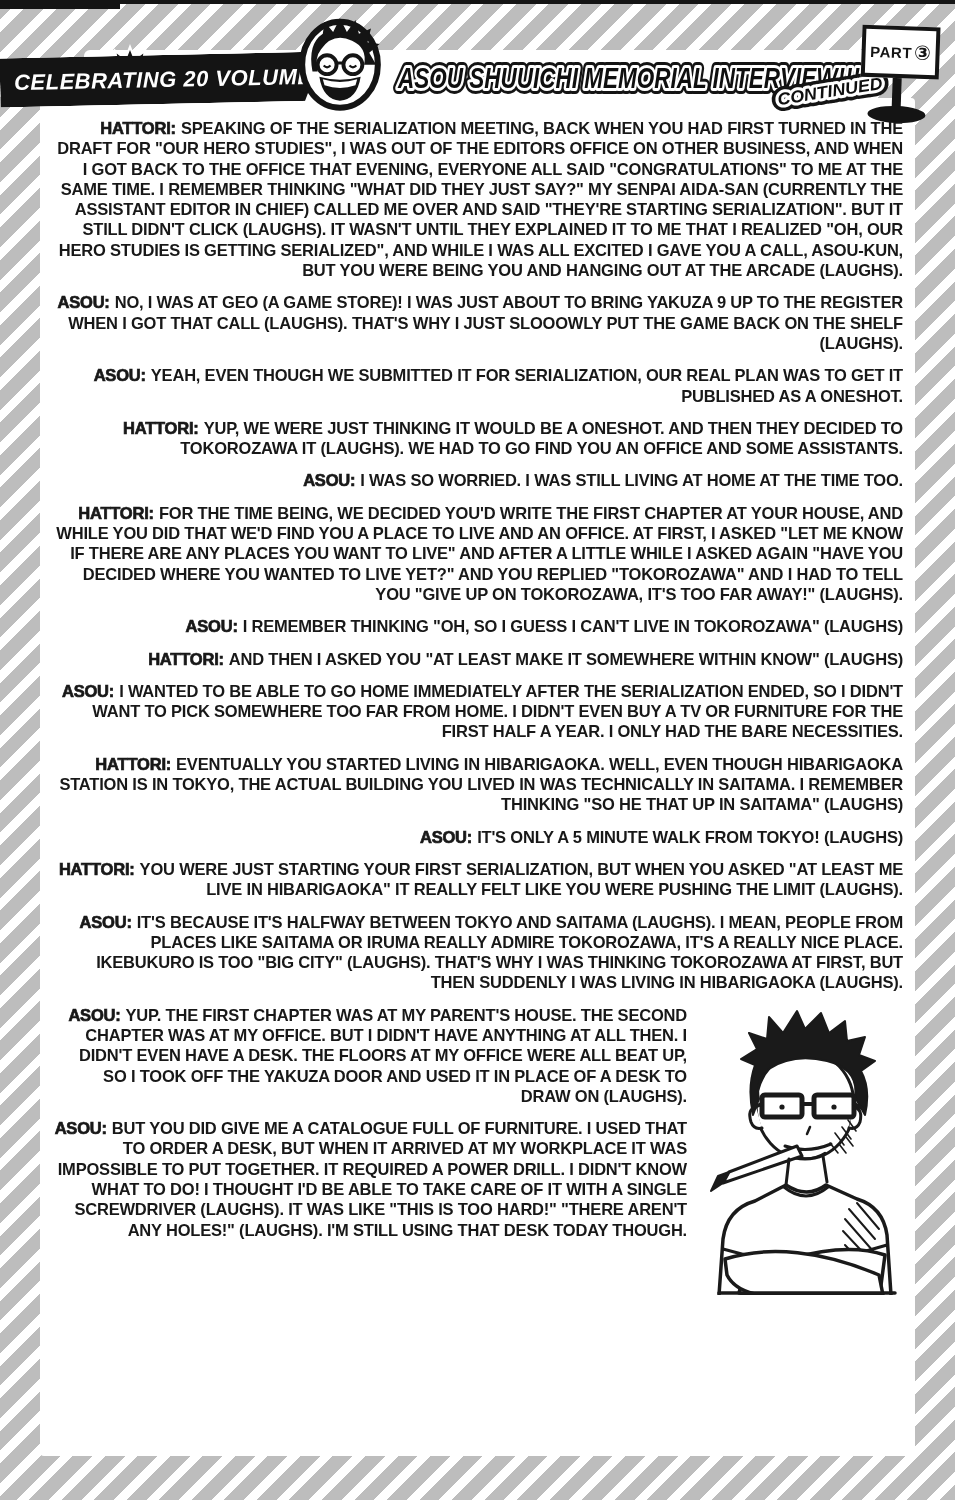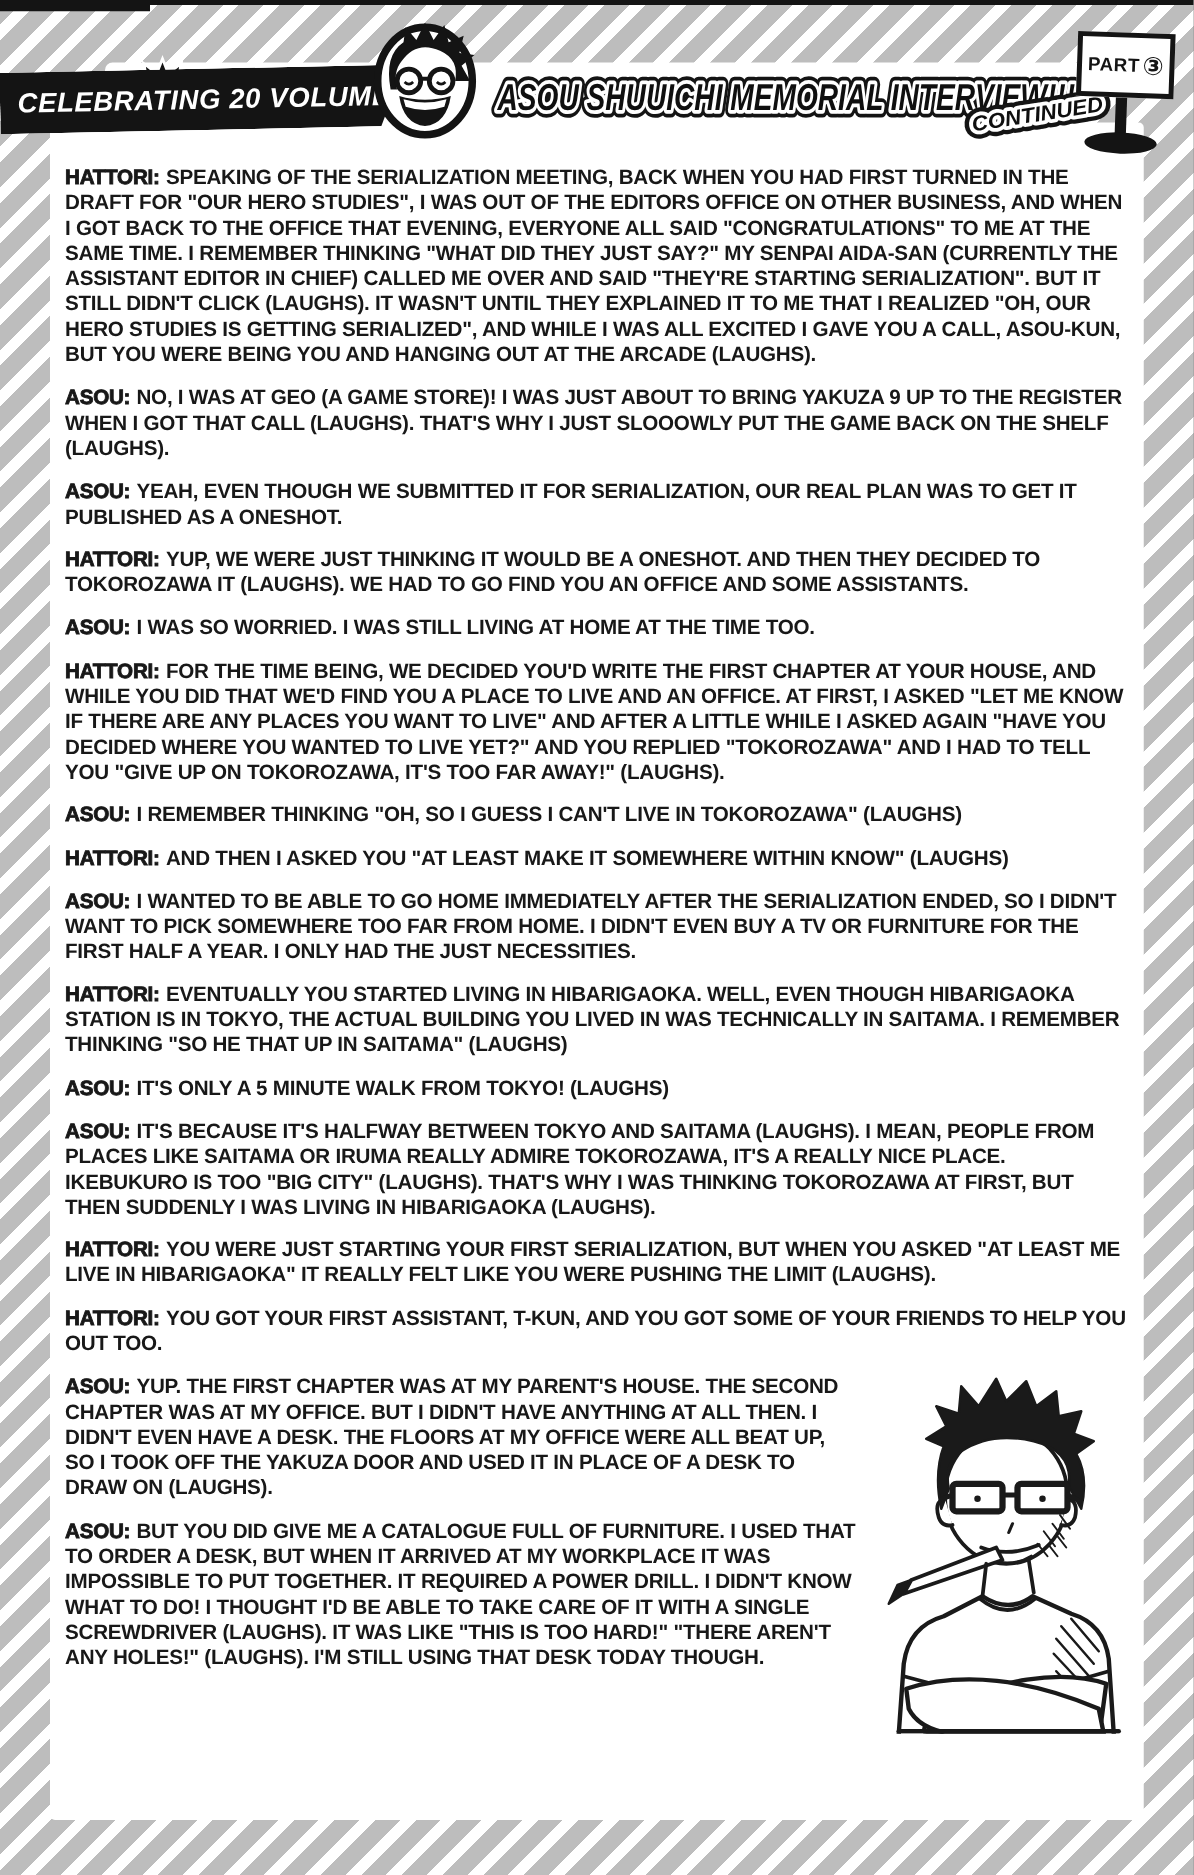--- a/index.html
+++ b/index.html
@@ -39,21 +39,21 @@
   .sign-base { position:absolute; left:24px; top:86px; width:58px; height:17px; background:#141414; border-radius:50%; }
 
   
   .paper { position:absolute; left:40px; top:98px; width:875px; height:1358px; background:#fff; border-radius:4px; }
   .text-col {
     position:absolute; left:52px; top:118px; width:851px; height:1332px; overflow:hidden;
     color:#181818;
   }
   .para {
     font-size:16.5px; line-height:20.3px; font-weight:700; letter-spacing:-0.2px;
-    margin:14px 0 12px 0; text-align:left;
+    margin:0 0 12px 0; text-align:right;
   }
   .spk { -webkit-text-stroke:0.7px #181818; padding-right:5px; }
   .portrait { float:right; width:212px; height:292px; margin:-2px -8px 0 12px; }
   .portrait svg { width:100%; height:100%; }
 </style>
 </head>
 <body>
 
 <div class="page">
 
@@ -109,26 +109,25 @@
   <div class="text-col">
     <div>
         <p class="para"><span class="spk">HATTORI:</span><span>SPEAKING OF THE SERIALIZATION MEETING, BACK WHEN YOU HAD FIRST TURNED IN THE DRAFT FOR "OUR HERO STUDIES", I WAS OUT OF THE EDITORS OFFICE ON OTHER BUSINESS, AND WHEN I GOT BACK TO THE OFFICE THAT EVENING, EVERYONE ALL SAID "CONGRATULATIONS" TO ME AT THE SAME TIME. I REMEMBER THINKING "WHAT DID THEY JUST SAY?" MY SENPAI AIDA-SAN (CURRENTLY THE ASSISTANT EDITOR IN CHIEF) CALLED ME OVER AND SAID "THEY'RE STARTING SERIALIZATION". BUT IT STILL DIDN'T CLICK (LAUGHS). IT WASN'T UNTIL THEY EXPLAINED IT TO ME THAT I REALIZED "OH, OUR HERO STUDIES IS GETTING SERIALIZED", AND WHILE I WAS ALL EXCITED I GAVE YOU A CALL, ASOU-KUN, BUT YOU WERE BEING YOU AND HANGING OUT AT THE ARCADE (LAUGHS).</span></p>
         <p class="para"><span class="spk">ASOU:</span><span>NO, I WAS AT GEO (A GAME STORE)! I WAS JUST ABOUT TO BRING YAKUZA 9 UP TO THE REGISTER WHEN I GOT THAT CALL (LAUGHS). THAT'S WHY I JUST SLOOOWLY PUT THE GAME BACK ON THE SHELF (LAUGHS).</span></p>
         <p class="para"><span class="spk">ASOU:</span><span>YEAH, EVEN THOUGH WE SUBMITTED IT FOR SERIALIZATION, OUR REAL PLAN WAS TO GET IT PUBLISHED AS A ONESHOT.</span></p>
         <p class="para"><span class="spk">HATTORI:</span><span>YUP, WE WERE JUST THINKING IT WOULD BE A ONESHOT. AND THEN THEY DECIDED TO TOKOROZAWA IT (LAUGHS). WE HAD TO GO FIND YOU AN OFFICE AND SOME ASSISTANTS.</span></p>
         <p class="para"><span class="spk">ASOU:</span><span>I WAS SO WORRIED. I WAS STILL LIVING AT HOME AT THE TIME TOO.</span></p>
         <p class="para"><span class="spk">HATTORI:</span><span>FOR THE TIME BEING, WE DECIDED YOU'D WRITE THE FIRST CHAPTER AT YOUR HOUSE, AND WHILE YOU DID THAT WE'D FIND YOU A PLACE TO LIVE AND AN OFFICE. AT FIRST, I ASKED "LET ME KNOW IF THERE ARE ANY PLACES YOU WANT TO LIVE" AND AFTER A LITTLE WHILE I ASKED AGAIN "HAVE YOU DECIDED WHERE YOU WANTED TO LIVE YET?" AND YOU REPLIED "TOKOROZAWA" AND I HAD TO TELL YOU "GIVE UP ON TOKOROZAWA, IT'S TOO FAR AWAY!" (LAUGHS).</span></p>
         <p class="para"><span class="spk">ASOU:</span><span>I REMEMBER THINKING "OH, SO I GUESS I CAN'T LIVE IN TOKOROZAWA" (LAUGHS)</span></p>
         <p class="para"><span class="spk">HATTORI:</span><span>AND THEN I ASKED YOU "AT LEAST MAKE IT SOMEWHERE WITHIN KNOW" (LAUGHS)</span></p>
-        <p class="para"><span class="spk">ASOU:</span><span>I WANTED TO BE ABLE TO GO HOME IMMEDIATELY AFTER THE SERIALIZATION ENDED, SO I DIDN'T WANT TO PICK SOMEWHERE TOO FAR FROM HOME. I DIDN'T EVEN BUY A TV OR FURNITURE FOR THE FIRST HALF A YEAR. I ONLY HAD THE JUST NECESSITIES.</span></p>
+        <p class="para"><span class="spk">ASOU:</span><span>I WANTED TO BE ABLE TO GO HOME IMMEDIATELY AFTER THE SERIALIZATION ENDED, SO I DIDN'T WANT TO PICK SOMEWHERE TOO FAR FROM HOME. I DIDN'T EVEN BUY A TV OR FURNITURE FOR THE FIRST HALF A YEAR. I ONLY HAD THE BARE NECESSITIES.</span></p>
         <p class="para"><span class="spk">HATTORI:</span><span>EVENTUALLY YOU STARTED LIVING IN HIBARIGAOKA. WELL, EVEN THOUGH HIBARIGAOKA STATION IS IN TOKYO, THE ACTUAL BUILDING YOU LIVED IN WAS TECHNICALLY IN SAITAMA. I REMEMBER THINKING "SO HE THAT UP IN SAITAMA" (LAUGHS)</span></p>
         <p class="para"><span class="spk">ASOU:</span><span>IT'S ONLY A 5 MINUTE WALK FROM TOKYO! (LAUGHS)</span></p>
+        <p class="para"><span class="spk">HATTORI:</span><span>YOU WERE JUST STARTING YOUR FIRST SERIALIZATION, BUT WHEN YOU ASKED "AT LEAST ME LIVE IN HIBARIGAOKA" IT REALLY FELT LIKE YOU WERE PUSHING THE LIMIT (LAUGHS).</span></p>
         <p class="para"><span class="spk">ASOU:</span><span>IT'S BECAUSE IT'S HALFWAY BETWEEN TOKYO AND SAITAMA (LAUGHS). I MEAN, PEOPLE FROM PLACES LIKE SAITAMA OR IRUMA REALLY ADMIRE TOKOROZAWA, IT'S A REALLY NICE PLACE. IKEBUKURO IS TOO "BIG CITY" (LAUGHS). THAT'S WHY I WAS THINKING TOKOROZAWA AT FIRST, BUT THEN SUDDENLY I WAS LIVING IN HIBARIGAOKA (LAUGHS).</span></p>
-        <p class="para"><span class="spk">HATTORI:</span><span>YOU WERE JUST STARTING YOUR FIRST SERIALIZATION, BUT WHEN YOU ASKED "AT LEAST ME LIVE IN HIBARIGAOKA" IT REALLY FELT LIKE YOU WERE PUSHING THE LIMIT (LAUGHS).</span></p>
-        <p class="para"><span class="spk">HATTORI:</span><span>YOU GOT YOUR FIRST ASSISTANT, T-KUN, AND YOU GOT SOME OF YOUR FRIENDS TO HELP YOU OUT TOO.</span></p>
       </div>
     <div class="portrait">
       <svg viewBox="0 0 212 292">
         <g stroke="#1a1a1a" stroke-linecap="round" fill="none">
           <ellipse cx="106" cy="102" rx="49" ry="54" fill="#fff" stroke-width="3"></ellipse>
           <path d="M57,104 q-9,2 -5,15 q3,8 11,6" stroke-width="3" fill="#fff"></path>
           <path d="M155,104 q9,2 6,15 q-3,8 -11,6" stroke-width="3" fill="#fff"></path>
           <path d="M54,112 Q48,84 56,62 L42,56 58,46 50,30 68,36 70,14 84,30 98,8 106,26 122,10 130,30 146,18 148,38 166,34 160,52 176,58 162,68 Q172,86 166,112 L156,94 Q160,66 128,58 Q94,50 70,66 Q56,76 60,96 Z" fill="#1a1a1a" stroke="#1a1a1a" stroke-width="2" stroke-linejoin="round"></path>
           <rect x="63" y="92" width="40" height="22" rx="3" stroke-width="5" fill="#fff"></rect>
           <rect x="115" y="92" width="40" height="22" rx="3" stroke-width="5" fill="#fff"></rect>

